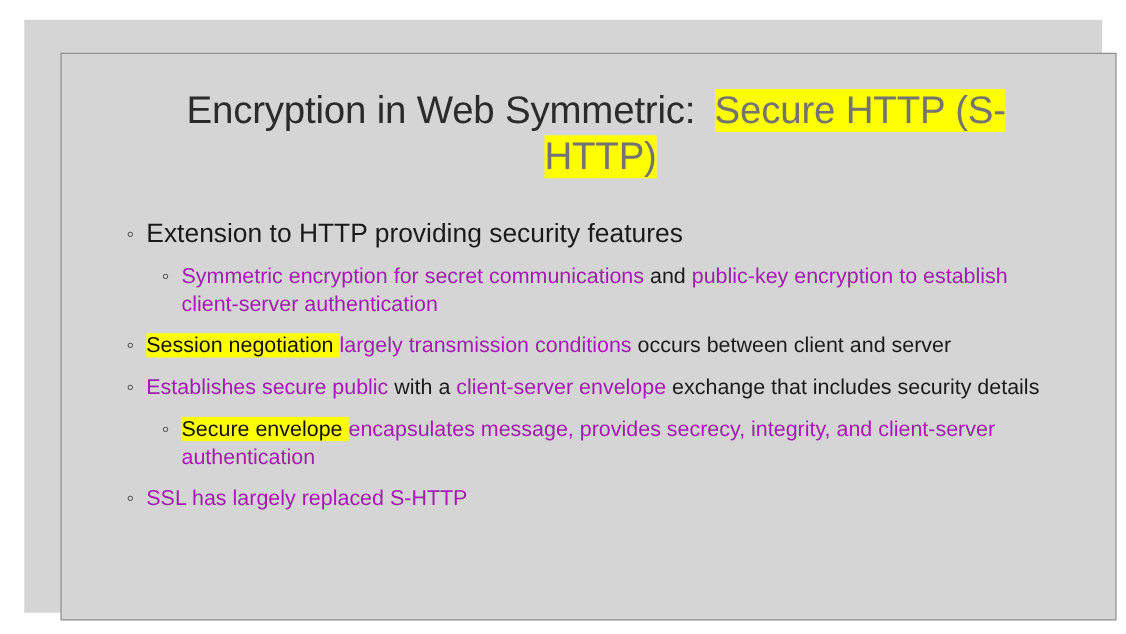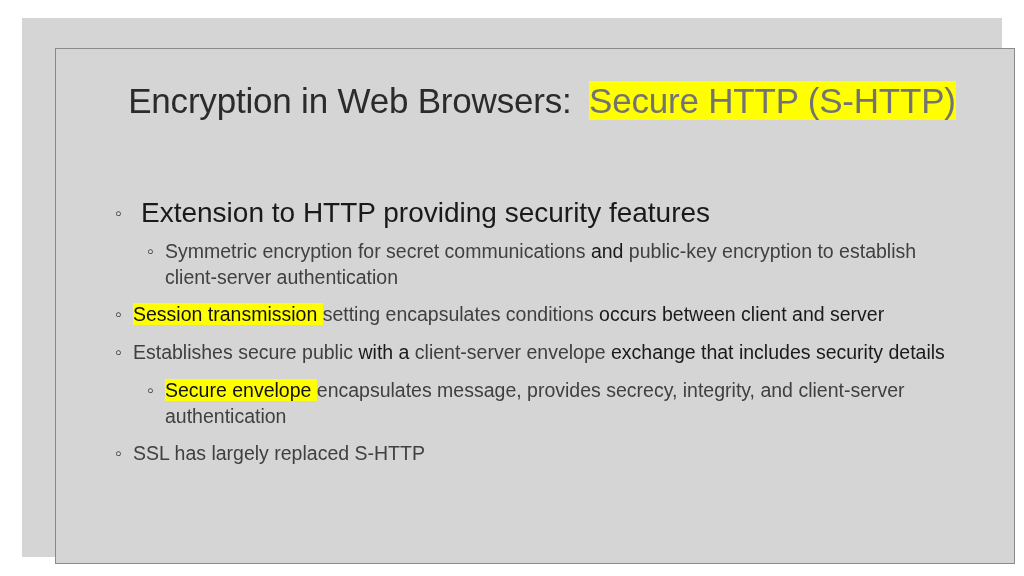--- a/index.html
+++ b/index.html
@@ -99,57 +99,57 @@
     color: #3a3a3a;
   }
   .bullet-row.lvl1 > .bullet-mark { left: 3px; }
   .bullet-row.lvl2 > .bullet-mark { left: 35px; }
 
   .bullet-text {
     display: block;
   }
 
   .seg { }
-  .seg.red   { color: #404040; }
+  .seg.red   { color: #a21caf; }
   .seg.black { color: #1a1a1a; }
   .seg.hl {
     background: #ffff00;
     color: #111111;
     box-decoration-break: clone;
     -webkit-box-decoration-break: clone;
   }
 
   
-  .bullet-row.lvl1.first .bullet-text { font-size: 28px; margin-left: 8px; }
+  .bullet-row.lvl1.first .bullet-text { font-size: 24px; }
 </style>
 </head>
 <body>
 
 <div id="slide-canvas">
 
   <div id="slide-plate">
 
     <div id="slide-frame"></div>
 
     <div id="title-block">
-      <span class="seg">Encryption in Web Browsers: </span><span class="hl">Secure HTTP (S-HTTP)</span>
+      <span class="seg">Encryption in Web Symmetric: </span><span class="hl">Secure HTTP (S-HTTP)</span>
     </div>
 
     <div id="body-block">
         <div class="bullet-row lvl1 first">
           <span class="bullet-mark">◦</span>
           <span class="bullet-text"><span class="seg black">Extension to HTTP providing security features</span></span>
         </div>
         <div class="bullet-row lvl2">
           <span class="bullet-mark">◦</span>
           <span class="bullet-text"><span class="seg red">Symmetric encryption for secret communications</span><span class="seg black"> and </span><span class="seg red">public-key encryption to establish client-server authentication</span></span>
         </div>
         <div class="bullet-row lvl1">
           <span class="bullet-mark">◦</span>
-          <span class="bullet-text"><span class="seg hl">Session transmission </span><span class="seg red">setting encapsulates conditions</span><span class="seg black"> occurs between client and server</span></span>
+          <span class="bullet-text"><span class="seg hl">Session negotiation </span><span class="seg red">largely transmission conditions</span><span class="seg black"> occurs between client and server</span></span>
         </div>
         <div class="bullet-row lvl1">
           <span class="bullet-mark">◦</span>
           <span class="bullet-text"><span class="seg red">Establishes secure public</span><span class="seg black"> with a </span><span class="seg red">client-server envelope</span><span class="seg black"> exchange that includes security details</span></span>
         </div>
         <div class="bullet-row lvl2">
           <span class="bullet-mark">◦</span>
           <span class="bullet-text"><span class="seg hl">Secure envelope </span><span class="seg red">encapsulates message, provides secrecy, integrity, and client-server authentication</span></span>
         </div>
         <div class="bullet-row lvl1">

